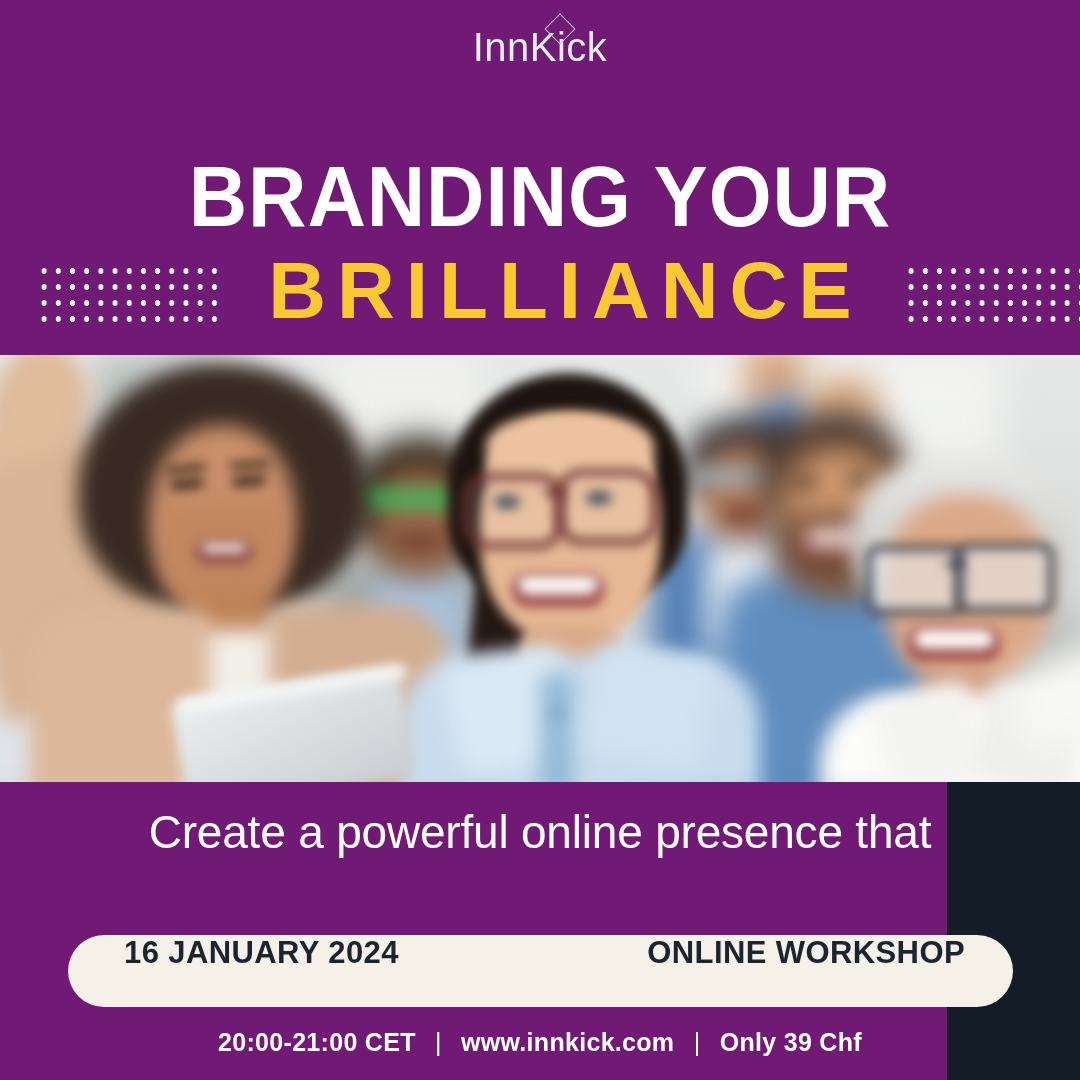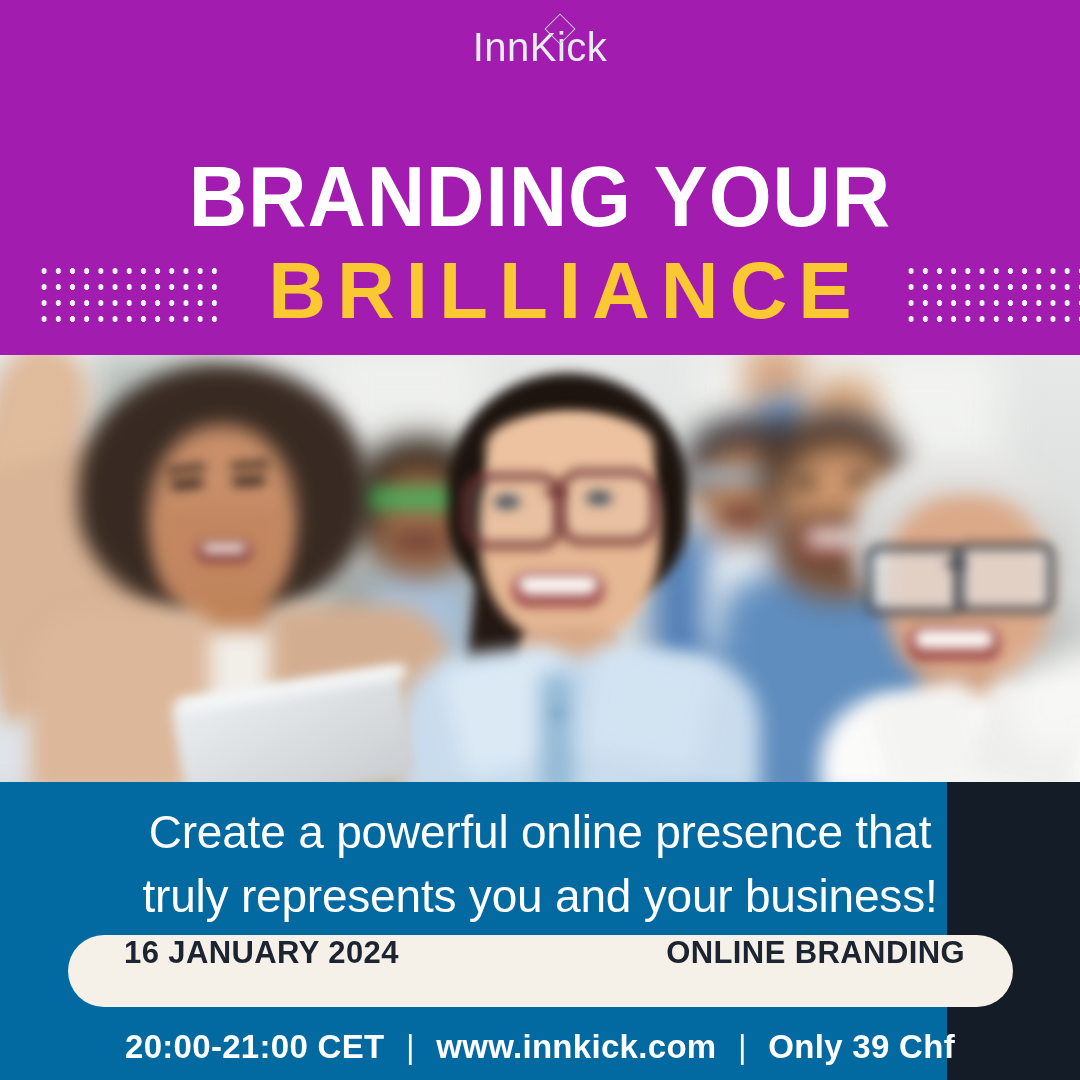--- a/index.html
+++ b/index.html
@@ -20,21 +20,21 @@
     background: #141c28;
     overflow: hidden;
   }
 
   
   .header {
     position: absolute;
     left: 0; top: 0;
     width: 1080px;
     height: 355px;
-    background: #a21caf;
+    background: #701a75;
     overflow: hidden;
   }
   .logo {
     position: absolute;
     top: 22px;
     left: 0;
     width: 1080px;
     text-align: center;
     height: 56px;
   }
@@ -252,21 +252,21 @@
   .p6-collarR{ left:980px; top:332px; width:100px; height:100px; background:#eeeeec; transform:rotate(14deg); border-radius:14px; }
   .p6-arm  { left:1010px; top:300px; width:120px; height:90px; background:#f7f7f5; border-radius:40px; transform:rotate(-18deg); }
 
   
   .lower {
     position: absolute;
     left: 0;
     top: 782px;
     width: 947px;
     height: 298px;
-    background: #0369a1;
+    background: #701a75;
   }
   .tagline {
     position: absolute;
     left: 0; top: 18px;
     width: 1080px;
     text-align: center;
     color: #ffffff;
     font-size: 46px;
     font-weight: normal;
     line-height: 64px;
@@ -309,21 +309,21 @@
     letter-spacing: 0.3px;
     white-space: nowrap;
   }
 
   .footer {
     position: absolute;
     left: 0; top: 246px;
     width: 1080px;
     text-align: center;
     color: #ffffff;
-    font-size: 33px;
+    font-size: 25px;
     font-weight: bold;
     letter-spacing: 0.3px;
     white-space: nowrap;
   }
   .footer .sep { padding: 0 12px; font-weight: normal; }
 </style>
 </head>
 <body>
 
 <div class="poster">
@@ -433,26 +433,25 @@
     <div class="fig p3-btn blur6"></div>
 
     <div class="fig laptop-lid blur6"></div>
     <div class="fig laptop-edge blur6"></div>
   </div>
 
   <div class="lower">
 
     <div class="tagline">
       <span>Create a powerful online presence that</span>
-      <span class="l2">truly represents you and your business!</span>
     </div>
 
     <div class="pillbar">
       <span class="pill-seg pill-date">16 JANUARY 2024</span>
-      <span class="pill-seg pill-end">ONLINE BRANDING</span>
+      <span class="pill-seg pill-end">ONLINE WORKSHOP</span>
     </div>
 
     <div class="footer">
       <span>20:00-21:00 CET</span>
       <span class="sep">|</span>
       <span>www.innkick.com</span>
       <span class="sep">|</span>
       <span>Only 39 Chf</span>
     </div>
   </div>

